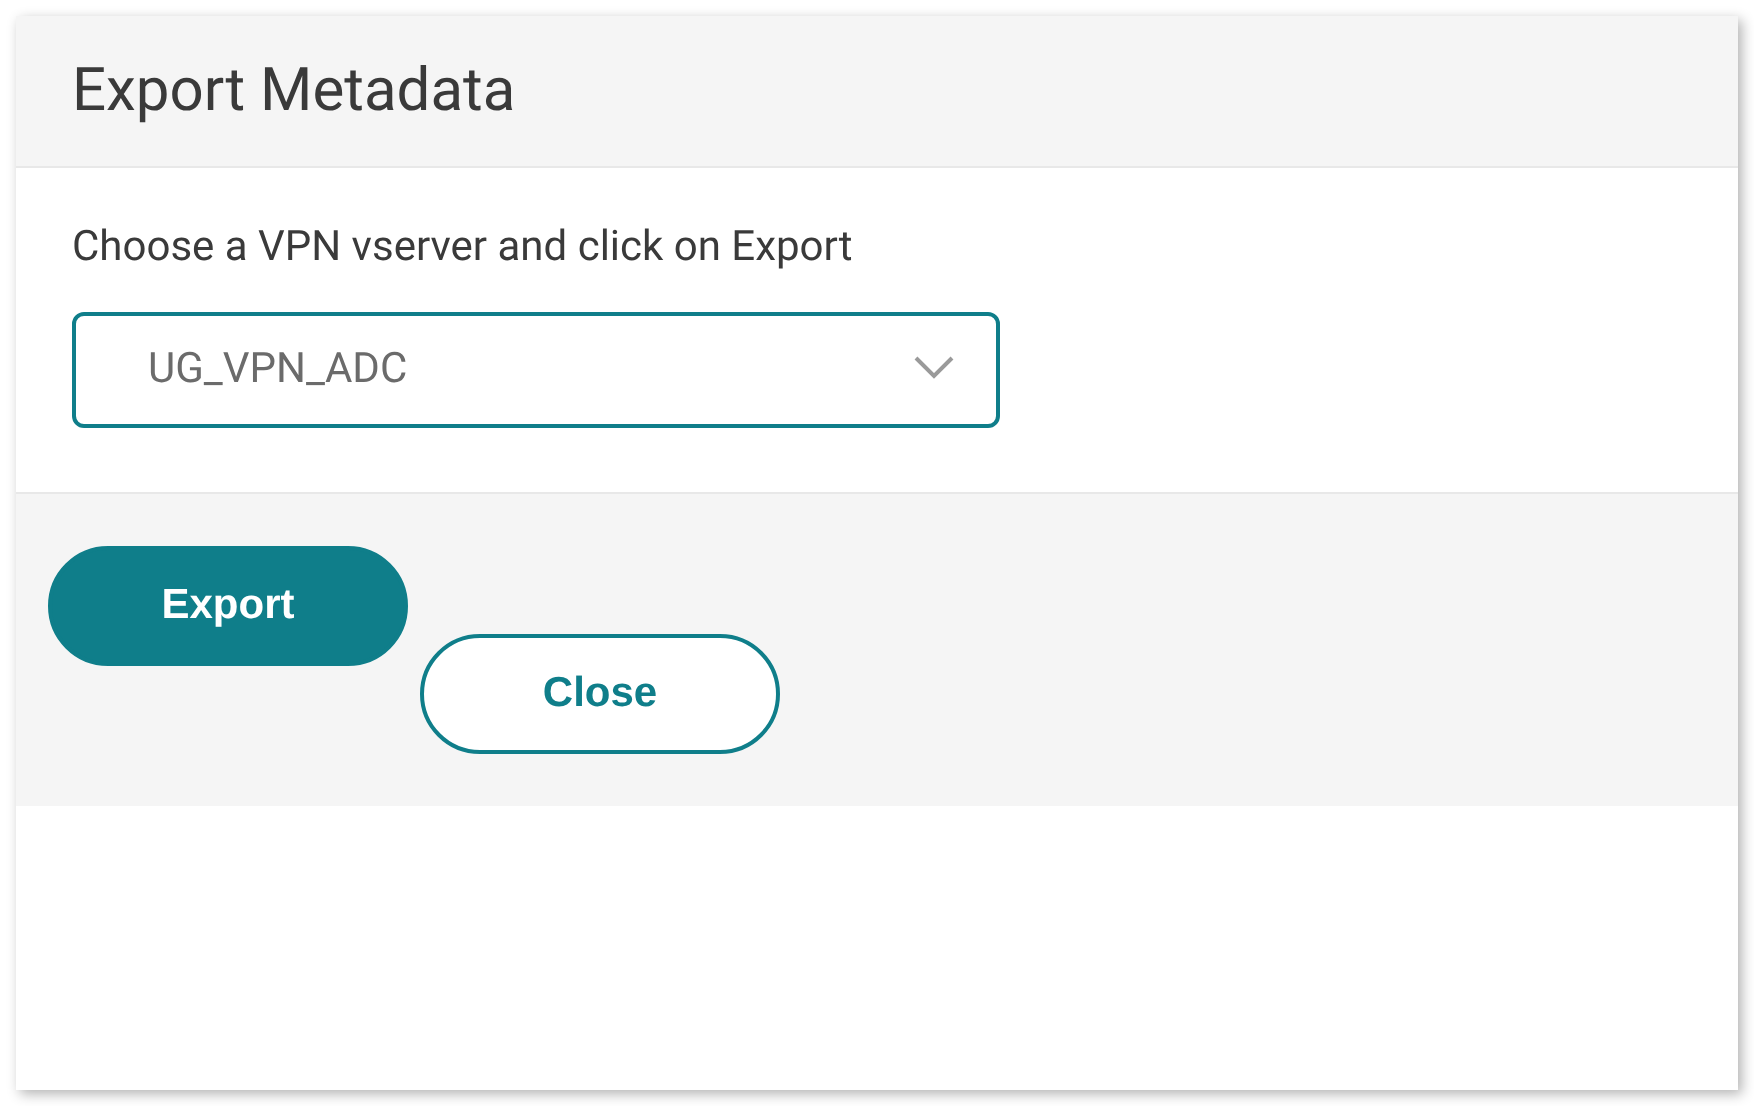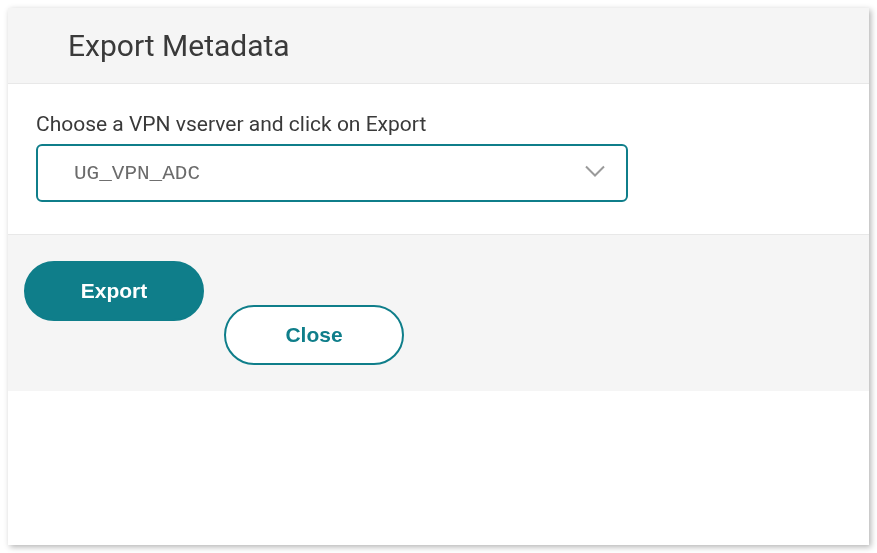--- a/index.html
+++ b/index.html
@@ -26,39 +26,37 @@
     .dialog-header {
       background: #f5f5f5;
       padding: 20px 28px;
       border-bottom: 1px solid #e8e8e8;
     }
     
     .dialog-title {
       font-size: 30px;
       font-weight: 400;
       color: #3a3a3a;
-      margin-left: 32px;
     }
     
     .dialog-body {
       padding: 28px 28px 32px 28px;
       background: #ffffff;
     }
     
     .instruction-text {
       font-size: 21px;
       color: #3a3a3a;
-      margin-bottom: 8px;
+      margin-bottom: 20px;
       font-weight: 400;
     }
     
     .select-wrapper {
       position: relative;
-      width: 592px;
-      font-family: Liberation Mono, monospace;
+      width: 464px;
     }
     
     .select-box {
       width: 100%;
       height: 58px;
       border: 2px solid #0f7e8a;
       border-radius: 6px;
       background: #ffffff;
       padding: 0 50px 0 36px;
       font-size: 21px;
@@ -82,21 +80,21 @@
       height: 14px;
       stroke: #9a9a9a;
       stroke-width: 2;
       fill: none;
     }
     
     .dialog-footer {
       background: #f5f5f5;
       padding: 26px 16px;
       display: flex;
-      gap: 20px;
+      gap: 6px;
       border-top: 1px solid #e8e8e8;
     }
     
     .btn {
       height: 60px;
       border-radius: 30px;
       font-size: 21px;
       font-weight: 600;
       cursor: pointer;
       padding: 0 44px;

